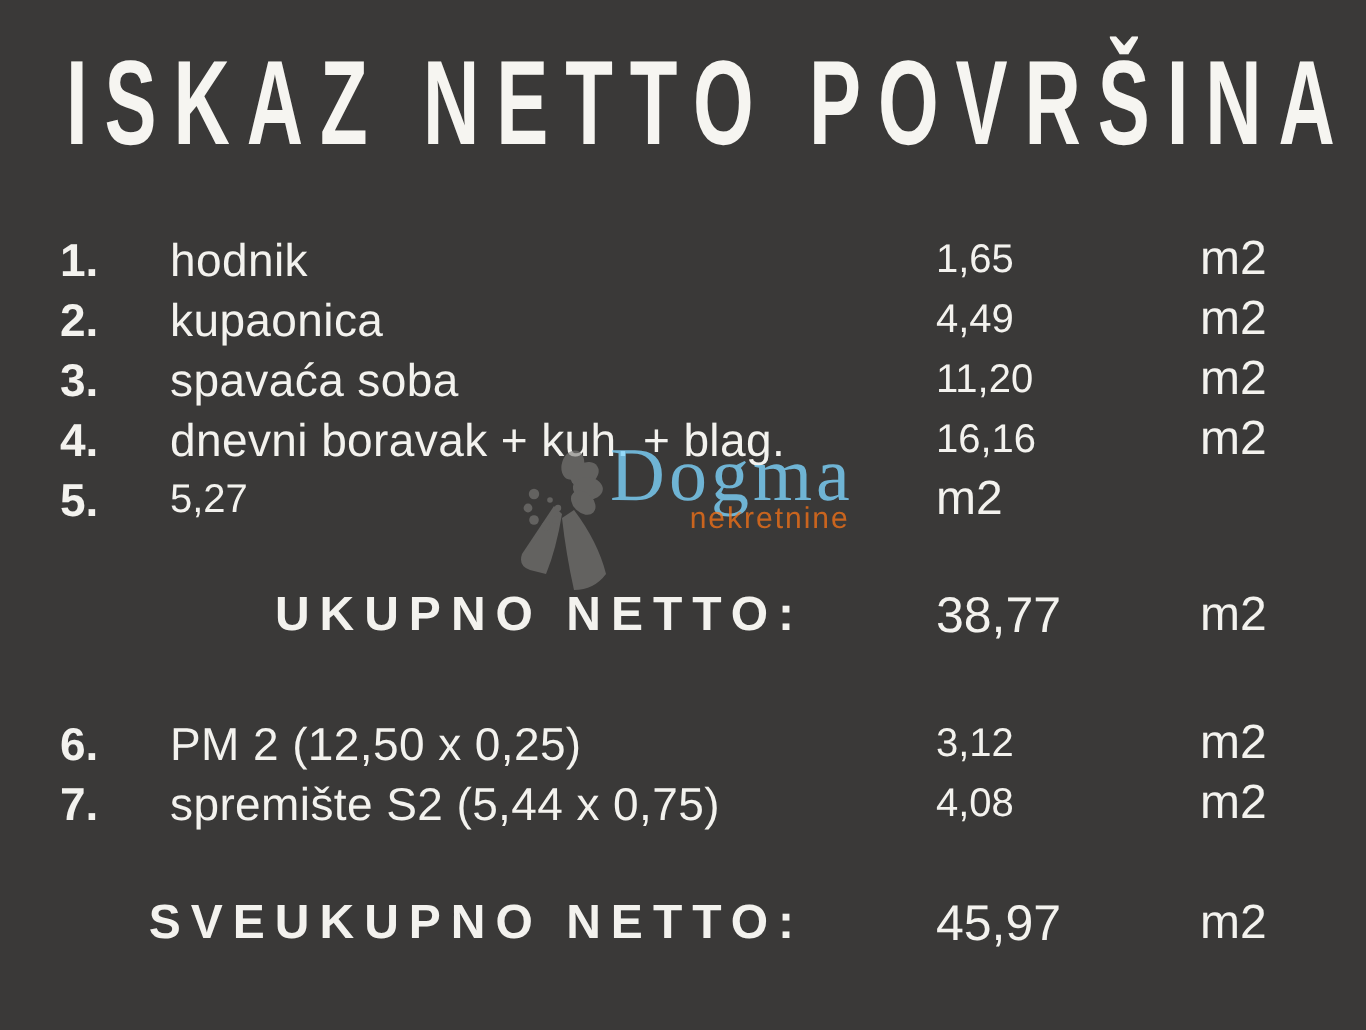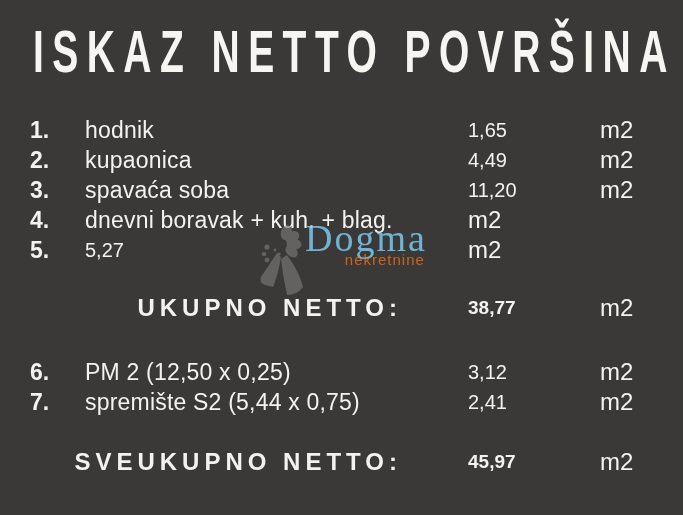--- a/index.html
+++ b/index.html
@@ -63,22 +63,22 @@
   .total-row.grandtotal { top: 447px; }
   .total-row .tlabel {
     text-align: right;
     padding-right: 66px;
     font-weight: bold;
     font-size: 24px;
     letter-spacing: 5px;
     white-space: nowrap;
   }
   .total-row .tval {
-    font-weight: bold;
-    font-size: 19px;
+    font-weight: normal;
+    font-size: 25px;
   }
   .total-row .tunit {
     font-size: 24px;
   }
   
   .watermark {
     position: absolute;
     left: 253px;
     top: 219px;
     display: flex;
@@ -138,20 +138,21 @@
     </div>
     <div class="row">
       <span class="num">3.</span>
       <span class="name">spavaća soba</span>
       <span class="val">11,20</span>
       <span class="unit">m2</span>
     </div>
     <div class="row">
       <span class="num">4.</span>
       <span class="name">dnevni boravak + kuh. + blag.</span>
+      <span class="val">16,16</span>
       <span class="unit">m2</span>
     </div>
     <div class="row">
       <span class="num">5.</span>
       <span class="val">5,27</span>
       <span class="unit">m2</span>
     </div>
   </div>
 
   <div class="total-row subtotal">
@@ -163,21 +164,21 @@
   <div class="rows rows-2">
     <div class="row">
       <span class="num">6.</span>
       <span class="name">PM 2 (12,50 x 0,25)</span>
       <span class="val">3,12</span>
       <span class="unit">m2</span>
     </div>
     <div class="row">
       <span class="num">7.</span>
       <span class="name">spremište S2 (5,44 x 0,75)</span>
-      <span class="val">2,41</span>
+      <span class="val">4,08</span>
       <span class="unit">m2</span>
     </div>
   </div>
 
   <div class="total-row grandtotal">
     <span class="tlabel">SVEUKUPNO NETTO:</span>
     <span class="tval">45,97</span>
     <span class="tunit">m2</span>
   </div>
 

